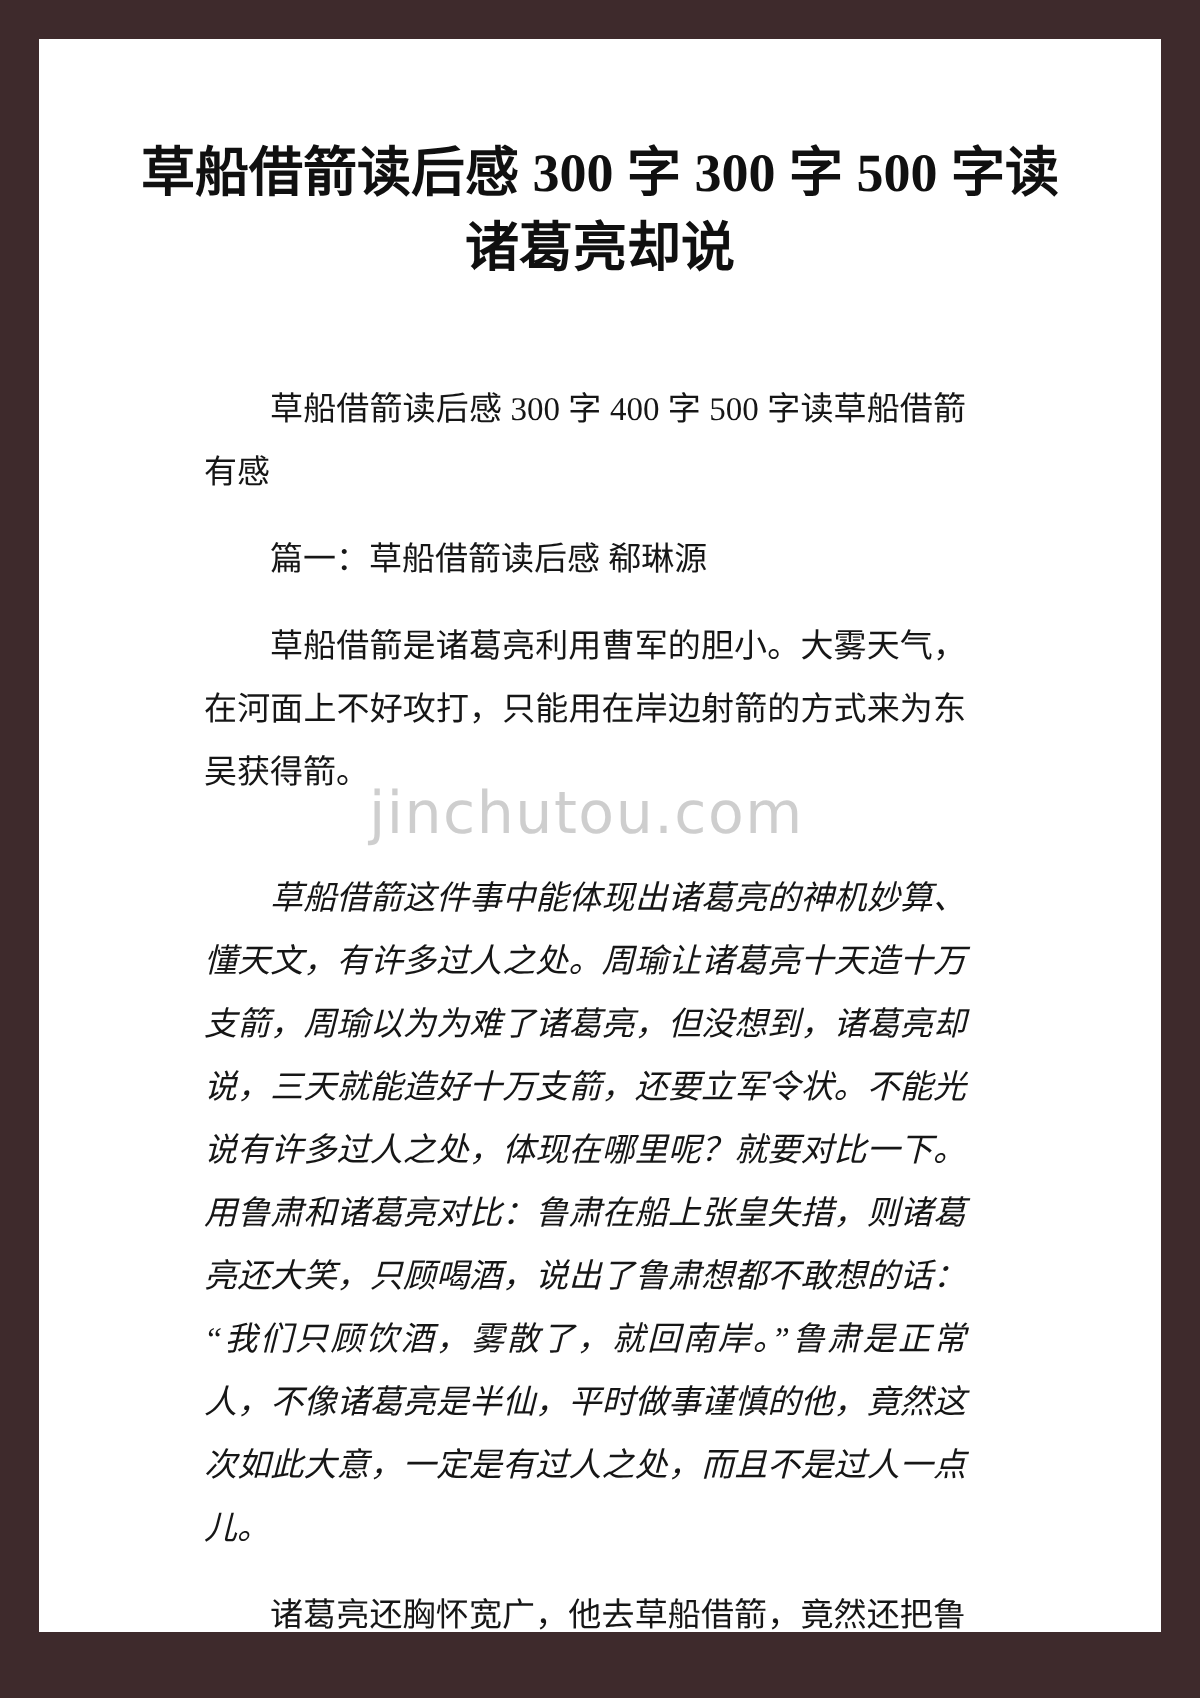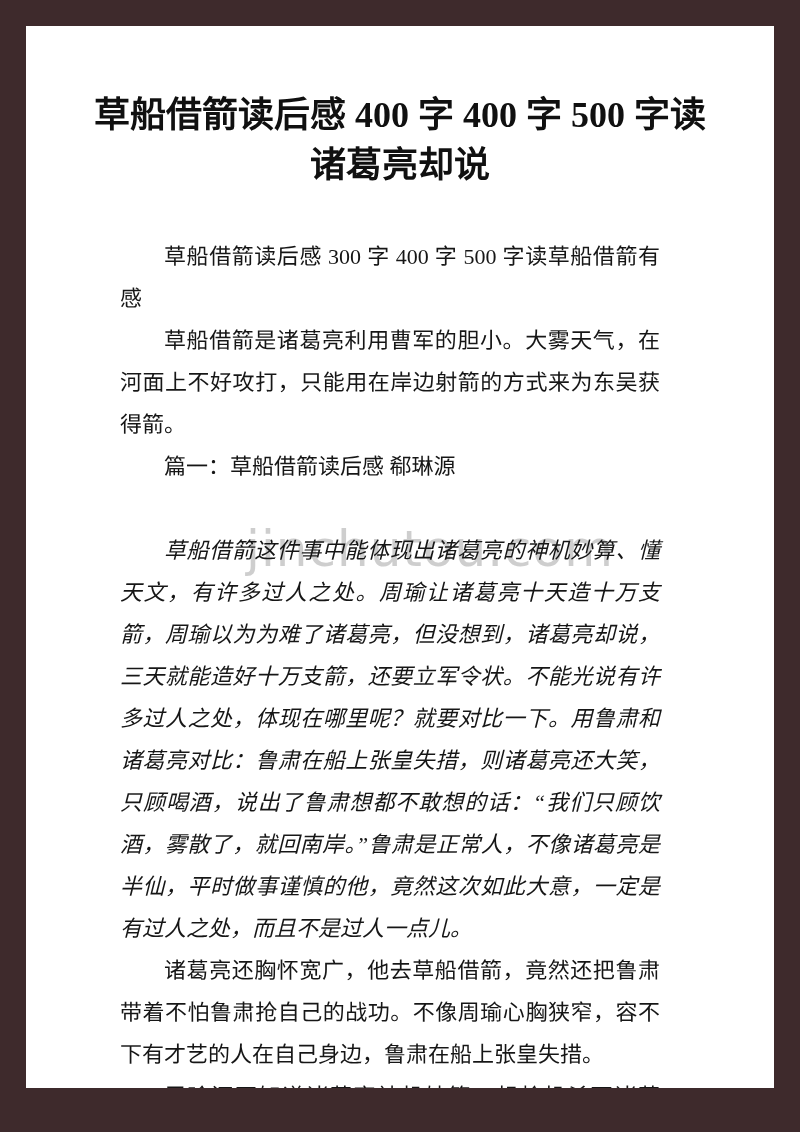--- a/index.html
+++ b/index.html
@@ -40,65 +40,65 @@
     color: #101010;
     z-index: 2;
   }
 
   
   .watermark {
     position: absolute;
     left: 246px;
     top: 520px;
     font-family: "DejaVu Sans", "Liberation Sans", sans-serif;
-    font-size: 50px;
+    font-size: 39px;
     letter-spacing: 1px;
     color: rgba(165, 165, 165, 0.55);
     z-index: 1;
     white-space: nowrap;
   }
 
   
   .doc-body {
     position: absolute;
     left: 120px;
     top: 236px;
     width: 540px;
     font-size: 22px;
     line-height: 42px;
     color: #161616;
     text-align: justify;
     z-index: 2;
   }
   .doc-body p {
-    margin: 0;
+    margin: 16px;
     padding: 0;
     text-indent: 2em;
   }
   .doc-body p.gap-before {
     margin-top: 42px;
     font-style: italic;
   }
 </style>
 <title>草船借箭读后感 300 字 400 字 500 字读草船借箭有感</title></head>
 <body>
 
 <div id="canvas">
 
   <div class="watermark">jinchutou.com</div>
 
   <div class="doc-title">
-    <div>草船借箭读后感 400 字 400 字 500 字读</div>
+    <div>草船借箭读后感 300 字 300 字 500 字读</div>
     <div>诸葛亮却说</div>
   </div>
 
   <div class="doc-body">
     <p>草船借箭读后感 300 字 400 字 500 字读草船借箭有感</p>
+    <p>篇一：草船借箭读后感 郗琳源</p>
     <p>草船借箭是诸葛亮利用曹军的胆小。大雾天气，在河面上不好攻打，只能用在岸边射箭的方式来为东吴获得箭。</p>
-    <p>篇一：草船借箭读后感 郗琳源</p>
     <p class="gap-before">草船借箭这件事中能体现出诸葛亮的神机妙算、懂天文，有许多过人之处。周瑜让诸葛亮十天造十万支箭，周瑜以为为难了诸葛亮，但没想到，诸葛亮却说，三天就能造好十万支箭，还要立军令状。不能光说有许多过人之处，体现在哪里呢？就要对比一下。用鲁肃和诸葛亮对比：鲁肃在船上张皇失措，则诸葛亮还大笑，只顾喝酒，说出了鲁肃想都不敢想的话：“我们只顾饮酒，雾散了，就回南岸。”鲁肃是正常人，不像诸葛亮是半仙，平时做事谨慎的他，竟然这次如此大意，一定是有过人之处，而且不是过人一点儿。</p>
     <p>诸葛亮还胸怀宽广，他去草船借箭，竟然还把鲁肃带着不怕鲁肃抢自己的战功。不像周瑜心胸狭窄，容不下有才艺的人在自己身边，鲁肃在船上张皇失措。</p>
     <p>周瑜还不知道诸葛亮神机妙算，想趁机杀死诸葛亮。</p>
   </div>
 
   <div class="frame top"></div>
   <div class="frame bottom"></div>
   <div class="frame left"></div>
   <div class="frame right"></div>
 

